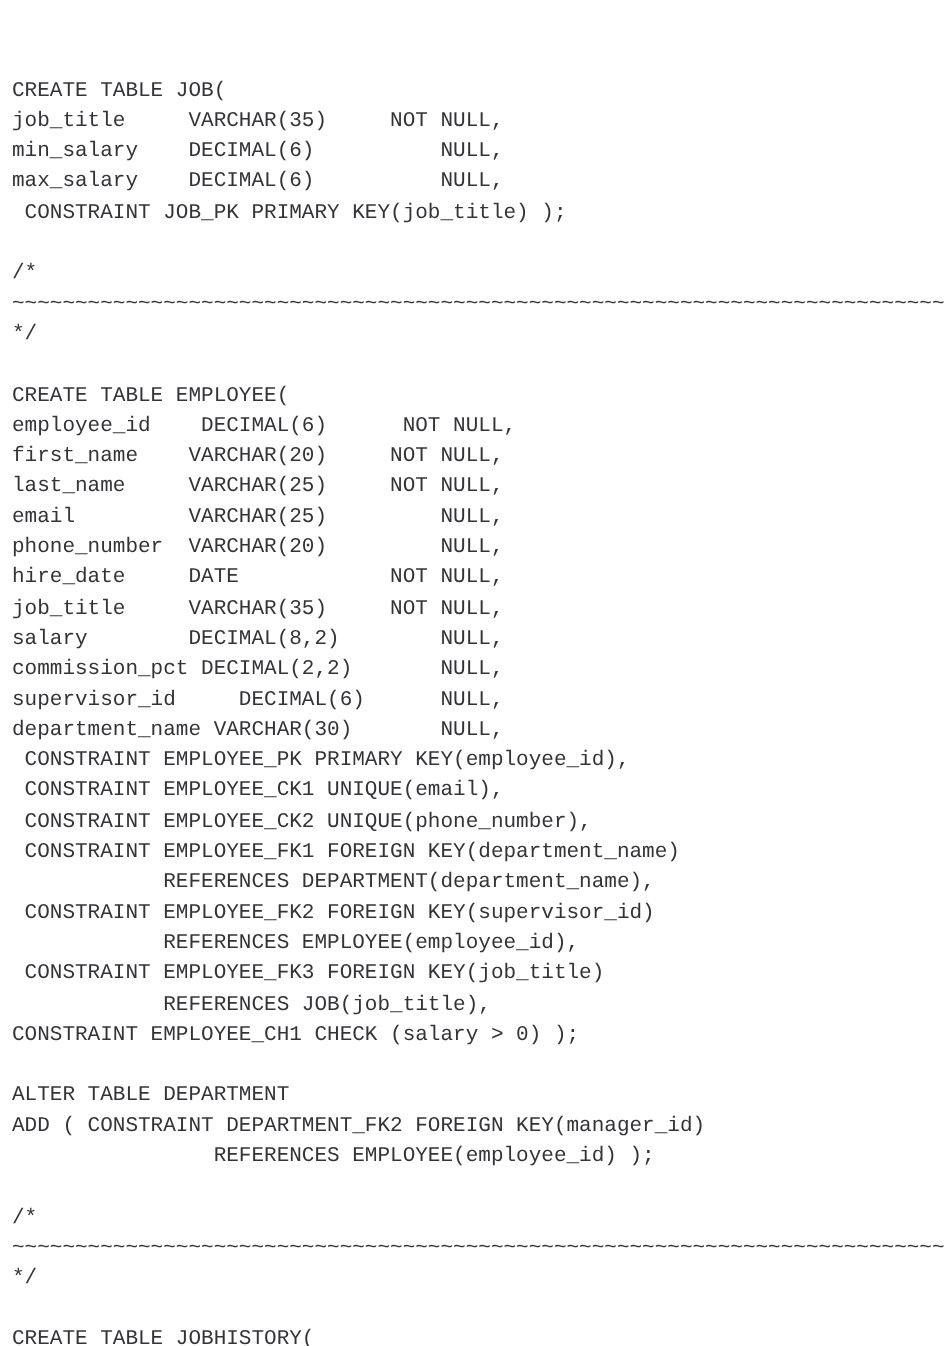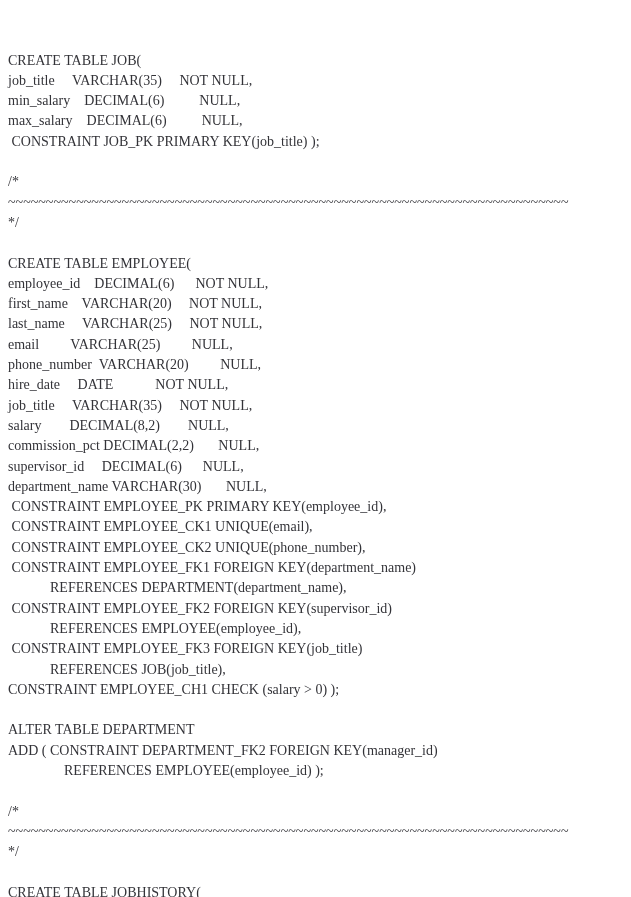--- a/index.html
+++ b/index.html
@@ -8,19 +8,19 @@
     font-family: Consolas, 'Courier New', monospace;
     font-size: 14px;
     line-height: 1.45;
     color: #333338;
     background: #ffffff;
     white-space: pre;
     width: 631px;
     box-sizing: border-box;
     overflow: hidden;
   }
-  .line { display: block; font-family: Liberation Serif, serif; }
+  .line { display: block; }
 </style>
 </head>
 <body>
 
 <div id="code-block"><span class="line">CREATE TABLE JOB(</span><span class="line">job_title     VARCHAR(35)     NOT NULL,</span><span class="line">min_salary    DECIMAL(6)          NULL,</span><span class="line">max_salary    DECIMAL(6)          NULL,</span><span class="line"> CONSTRAINT JOB_PK PRIMARY KEY(job_title) );</span><span class="line">&nbsp;</span><span class="line">/*</span><span class="line">~~~~~~~~~~~~~~~~~~~~~~~~~~~~~~~~~~~~~~~~~~~~~~~~~~~~~~~~~~~~~~~~~~~~~~~~~~</span><span class="line">*/</span><span class="line">&nbsp;</span><span class="line">CREATE TABLE EMPLOYEE(</span><span class="line">employee_id    DECIMAL(6)      NOT NULL,</span><span class="line">first_name    VARCHAR(20)     NOT NULL,</span><span class="line">last_name     VARCHAR(25)     NOT NULL,</span><span class="line">email         VARCHAR(25)         NULL,</span><span class="line">phone_number  VARCHAR(20)         NULL,</span><span class="line">hire_date     DATE            NOT NULL,</span><span class="line">job_title     VARCHAR(35)     NOT NULL,</span><span class="line">salary        DECIMAL(8,2)        NULL,</span><span class="line">commission_pct DECIMAL(2,2)       NULL,</span><span class="line">supervisor_id     DECIMAL(6)      NULL,</span><span class="line">department_name VARCHAR(30)       NULL,</span><span class="line"> CONSTRAINT EMPLOYEE_PK PRIMARY KEY(employee_id),</span><span class="line"> CONSTRAINT EMPLOYEE_CK1 UNIQUE(email),</span><span class="line"> CONSTRAINT EMPLOYEE_CK2 UNIQUE(phone_number),</span><span class="line"> CONSTRAINT EMPLOYEE_FK1 FOREIGN KEY(department_name)</span><span class="line">            REFERENCES DEPARTMENT(department_name),</span><span class="line"> CONSTRAINT EMPLOYEE_FK2 FOREIGN KEY(supervisor_id)</span><span class="line">            REFERENCES EMPLOYEE(employee_id),</span><span class="line"> CONSTRAINT EMPLOYEE_FK3 FOREIGN KEY(job_title)</span><span class="line">            REFERENCES JOB(job_title),</span><span class="line">CONSTRAINT EMPLOYEE_CH1 CHECK (salary &gt; 0) );</span><span class="line">&nbsp;</span><span class="line">ALTER TABLE DEPARTMENT</span><span class="line">ADD ( CONSTRAINT DEPARTMENT_FK2 FOREIGN KEY(manager_id)</span><span class="line">                REFERENCES EMPLOYEE(employee_id) );</span><span class="line">&nbsp;</span><span class="line">/*</span><span class="line">~~~~~~~~~~~~~~~~~~~~~~~~~~~~~~~~~~~~~~~~~~~~~~~~~~~~~~~~~~~~~~~~~~~~~~~~~~</span><span class="line">*/</span><span class="line">&nbsp;</span><span class="line">CREATE TABLE JOBHISTORY(</span></div>
 
 
 </body></html>

